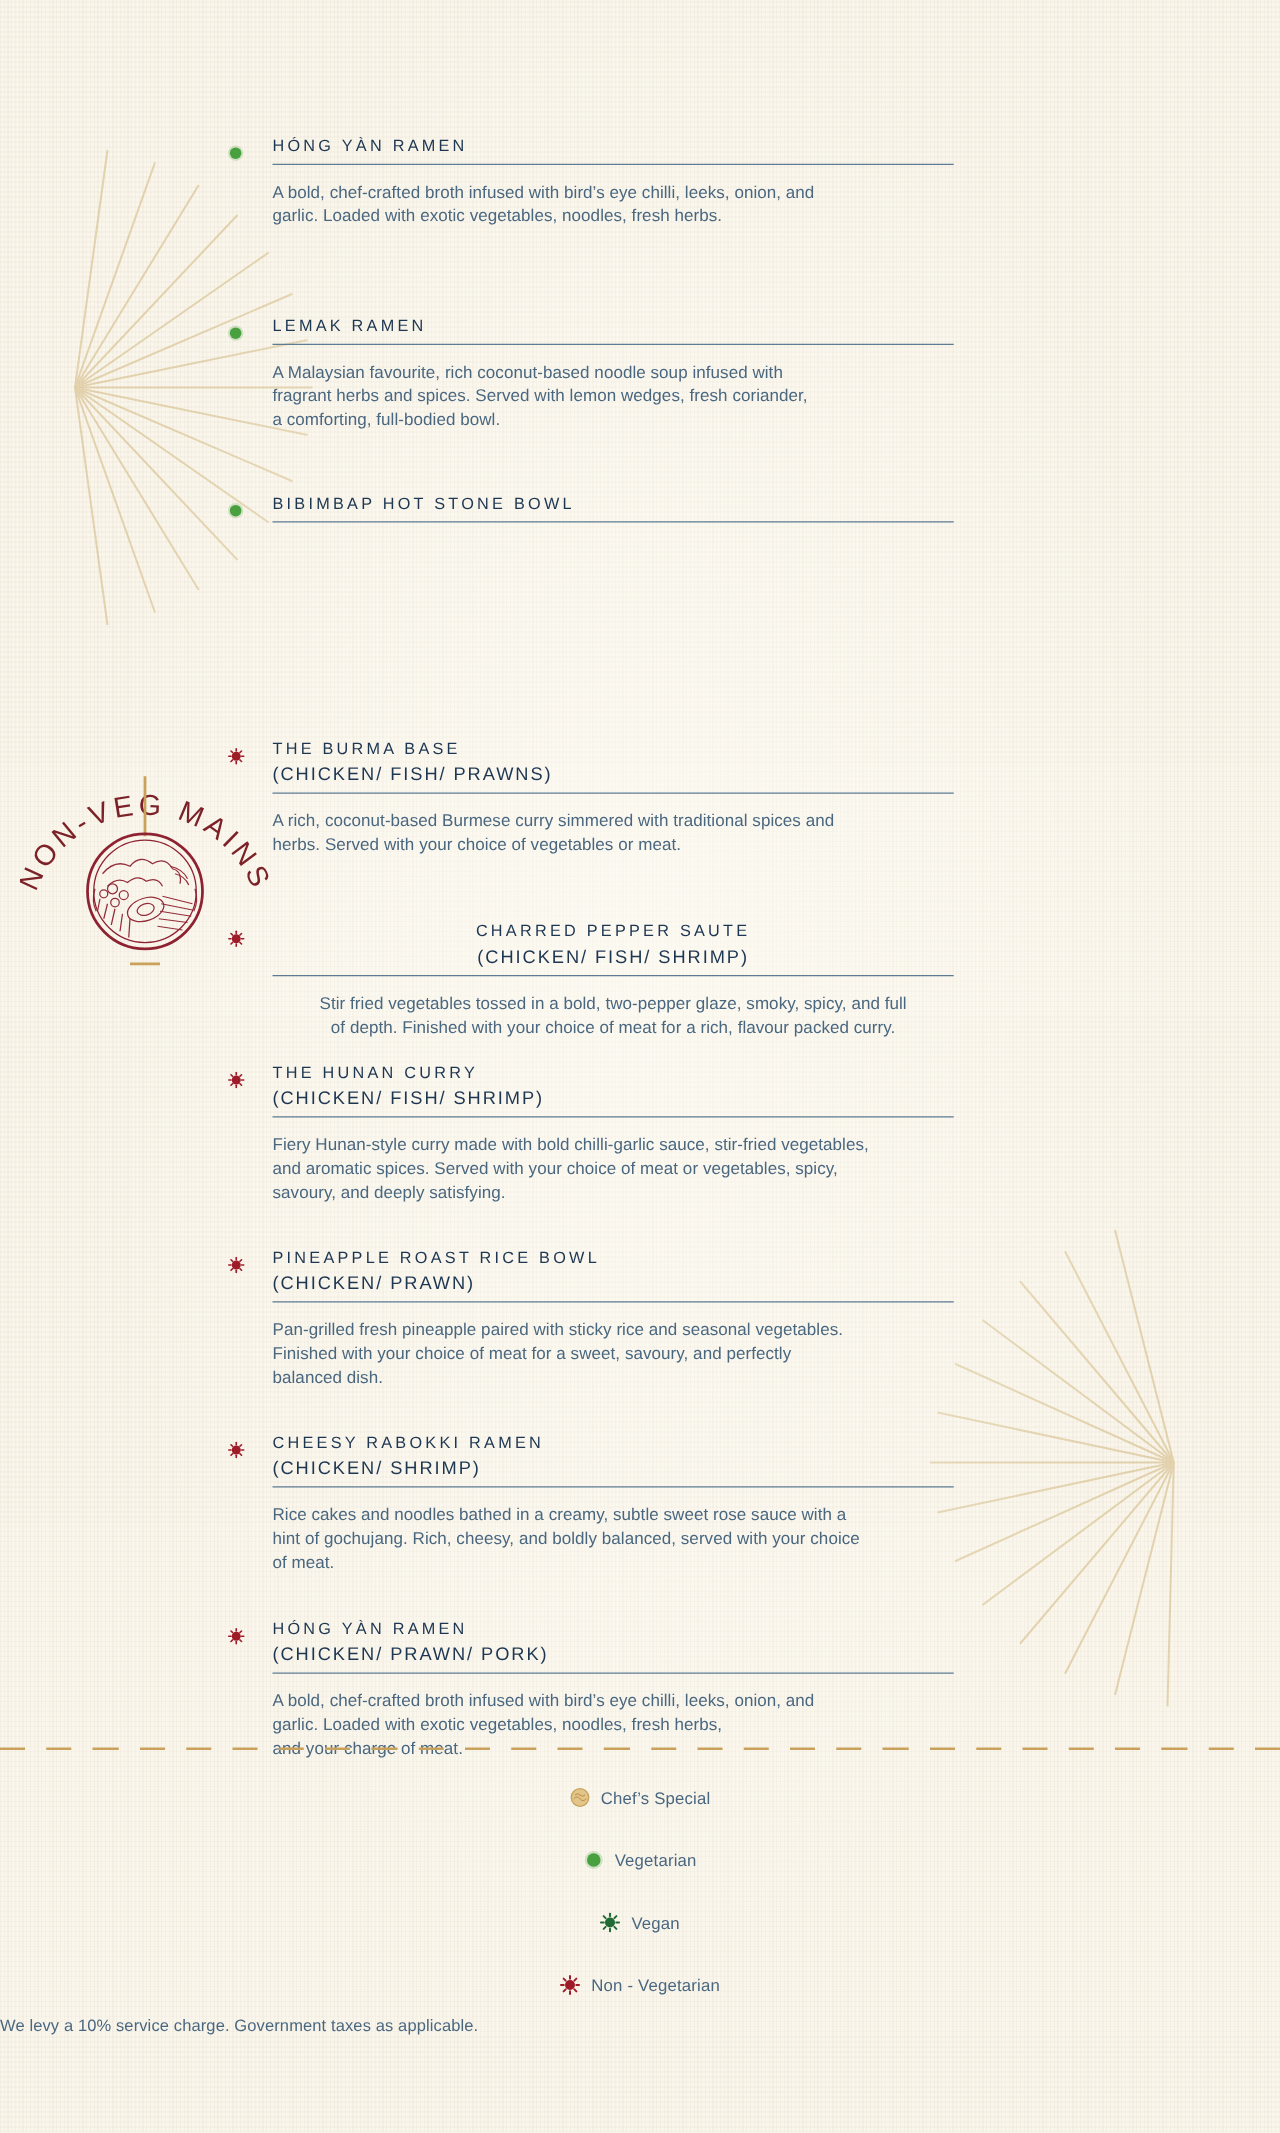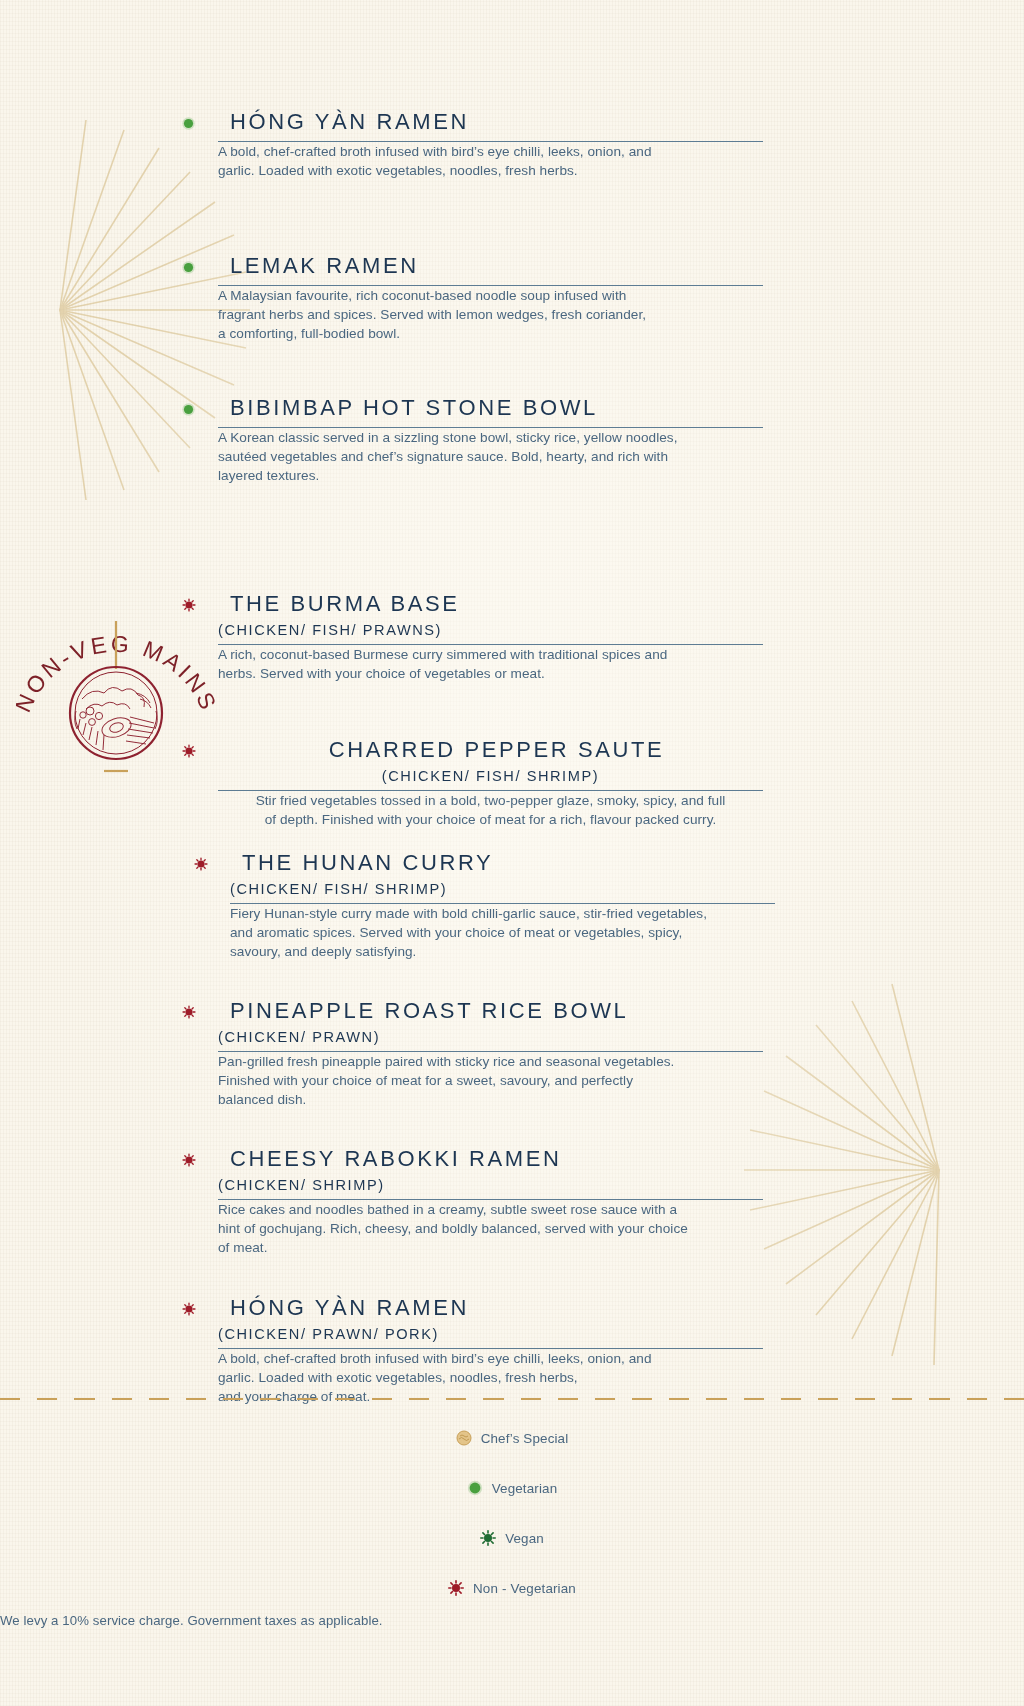--- a/index.html
+++ b/index.html
@@ -49,46 +49,45 @@
 
   .item-marker {
     position: absolute;
     left: -36px;
     top: 6px;
     width: 13px;
     height: 13px;
   }
 
   .item-title {
-    font-size: 22px;
+    font-size: 13px;
     letter-spacing: 2.6px;
     color: #1d3652;
     font-weight: 400;
     line-height: 1.12;
     white-space: nowrap;
-    margin-left: 12px;
   }
   .item-variants {
     font-size: 14.6px;
     letter-spacing: 1.55px;
     color: #1d3652;
     margin-top: 5px;
     line-height: 1.1;
   }
   .item-rule {
     height: 1px;
     background: #5d7c93;
     margin-top: 6px;
     width: 100%;
   }
   .item-desc {
     font-size: 13.6px;
     line-height: 1.42;
     color: #4a6780;
-    margin-top: 0;
+    margin-top: 12px;
     letter-spacing: 0.05px;
   }
   .item-desc div { white-space: nowrap; }
 
   
   .section-badge {
     position: absolute;
     left: 16px;
     top: 555px;
     width: 200px;
@@ -251,25 +250,20 @@
 
   <div class="menu-item" style="position:absolute; top:396px; left:0; width:545px;">
     <span class="item-marker">
       <svg viewBox="0 0 13 13" width="13" height="13">
           <circle cx="6.5" cy="6.5" r="4.6" fill="#4aa13f"></circle>
           <circle cx="6.5" cy="6.5" r="6.2" fill="#4aa13f" opacity="0.22"></circle>
         </svg>
     </span>
     <div class="item-title">BIBIMBAP HOT STONE BOWL</div>
     <div class="item-rule"></div>
-    <div class="item-desc">
-      <div>A Korean classic served in a sizzling stone bowl, sticky rice, yellow noodles,</div>
-      <div>sautéed vegetables and chef’s signature sauce. Bold, hearty, and rich with</div>
-      <div>layered textures.</div>
-    </div>
   </div>
 
   <div class="menu-item" style="position:absolute; top:592px; left:0; width:545px;">
     <span class="item-marker">
       <svg viewBox="0 0 16 16" width="14" height="14">
           <g fill="#9e1b28">
             <circle cx="8" cy="8" r="4.1"></circle>
             <g stroke="#9e1b28" stroke-width="1.5" stroke-linecap="round">
               <line x1="8" y1="1.2" x2="8" y2="3.2"></line>
               <line x1="8" y1="12.8" x2="8" y2="14.8"></line>
@@ -312,21 +306,21 @@
     </span>
     <div class="item-title">CHARRED PEPPER SAUTE</div>
     <div class="item-variants">(CHICKEN/ FISH/ SHRIMP)</div>
     <div class="item-rule"></div>
     <div class="item-desc">
       <div>Stir fried vegetables tossed in a bold, two-pepper glaze, smoky, spicy, and full</div>
       <div>of depth. Finished with your choice of meat for a rich, flavour packed curry.</div>
     </div>
   </div>
 
-  <div class="menu-item" style="position:absolute; top:851px; left:12px; width:560px;">
+  <div class="menu-item" style="position:absolute; top:851px; left:0; width:560px;">
     <span class="item-marker">
       <svg viewBox="0 0 16 16" width="14" height="14">
           <g fill="#9e1b28">
             <circle cx="8" cy="8" r="4.1"></circle>
             <g stroke="#9e1b28" stroke-width="1.5" stroke-linecap="round">
               <line x1="8" y1="1.2" x2="8" y2="3.2"></line>
               <line x1="8" y1="12.8" x2="8" y2="14.8"></line>
               <line x1="1.2" y1="8" x2="3.2" y2="8"></line>
               <line x1="12.8" y1="8" x2="14.8" y2="8"></line>
               <line x1="3.2" y1="3.2" x2="4.6" y2="4.6"></line>

